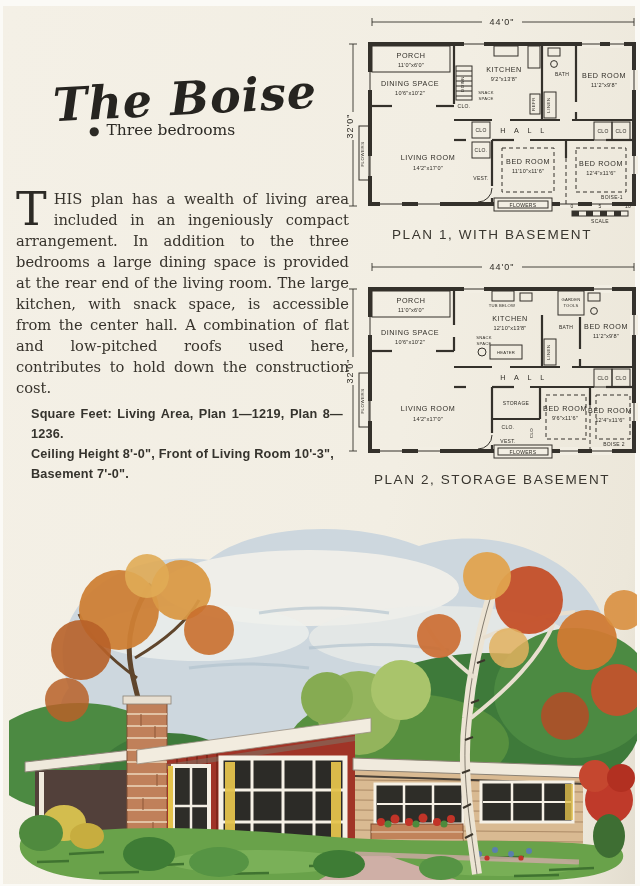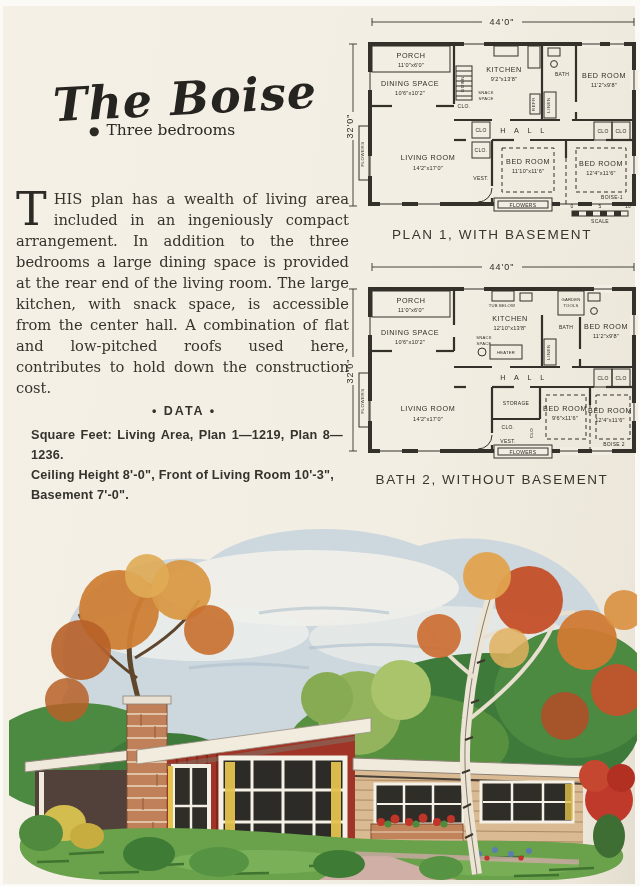--- a/index.html
+++ b/index.html
@@ -52,21 +52,20 @@
 
   <h1 class="title">The Boise</h1>
 
   <ul class="features">
     <li><span class="blt">●</span><span>Three bedrooms</span></li>
   </ul>
 
   <p class="intro"><span class="dropcap">T</span><span>HIS plan has a wealth of living area included in an ingeniously compact arrangement. In addition to the three bedrooms a large dining space is provided at the rear end of the living room. The large kitchen, with snack space, is accessible from the center hall. A combination of flat and low-pitched roofs used here, contributes to hold down the construction cost.</span></p>
 
   <div class="datablock">
-    <div class="data-head">• DATA •</div>
     <div class="data-line">Square Feet: Living Area, Plan 1—1219, Plan 8—1236.</div>
     <div class="data-line">Ceiling Height 8'-0", Front of Living Room 10'-3",</div>
     <div class="data-line">Basement 7'-0".</div>
   </div>
 
   <figure class="plan plan1">
     <svg width="296" height="216" viewBox="0 0 296 216">
 
       <g>
         <line class="dim" x1="28" y1="14" x2="138" y2="14"></line>
@@ -355,21 +354,21 @@
         <text class="stxt" x="270" y="193">BOISE 2</text>
       </g>
       <g>
         <rect class="tn" x="15" y="120" width="10" height="54" fill="#f2eee3"></rect>
         <text class="vt" x="20" y="148" transform="rotate(-90 20 148)">FLOWERS</text>
         <rect x="150" y="192" width="58" height="13" fill="#f2eee3" stroke="#34312b" stroke-width="1"></rect>
         <rect class="tn" x="154" y="195" width="50" height="7"></rect>
         <text class="stxt" x="179" y="201">FLOWERS</text>
       </g>
     </svg>
-    <figcaption>BATH 2, WITHOUT BASEMENT</figcaption>
+    <figcaption>PLAN 2, STORAGE BASEMENT</figcaption>
   </figure>
 
   <div class="illus">
     <svg width="628" height="368" viewBox="0 0 628 368">
 
       <g>
         <path d="M60,170 C30,90 110,30 200,42 C240,8 340,0 410,28 C480,6 565,34 592,95 C622,140 610,205 568,235 L95,248 C55,225 40,195 60,170 Z" fill="#cdd7de"></path>
         <ellipse cx="300" cy="70" rx="150" ry="38" fill="#f3f1ea" opacity="0.9"></ellipse>
         <ellipse cx="190" cy="115" rx="110" ry="28" fill="#eef0ec" opacity="0.8"></ellipse>
         <ellipse cx="430" cy="120" rx="130" ry="32" fill="#eceee9" opacity="0.7"></ellipse>

